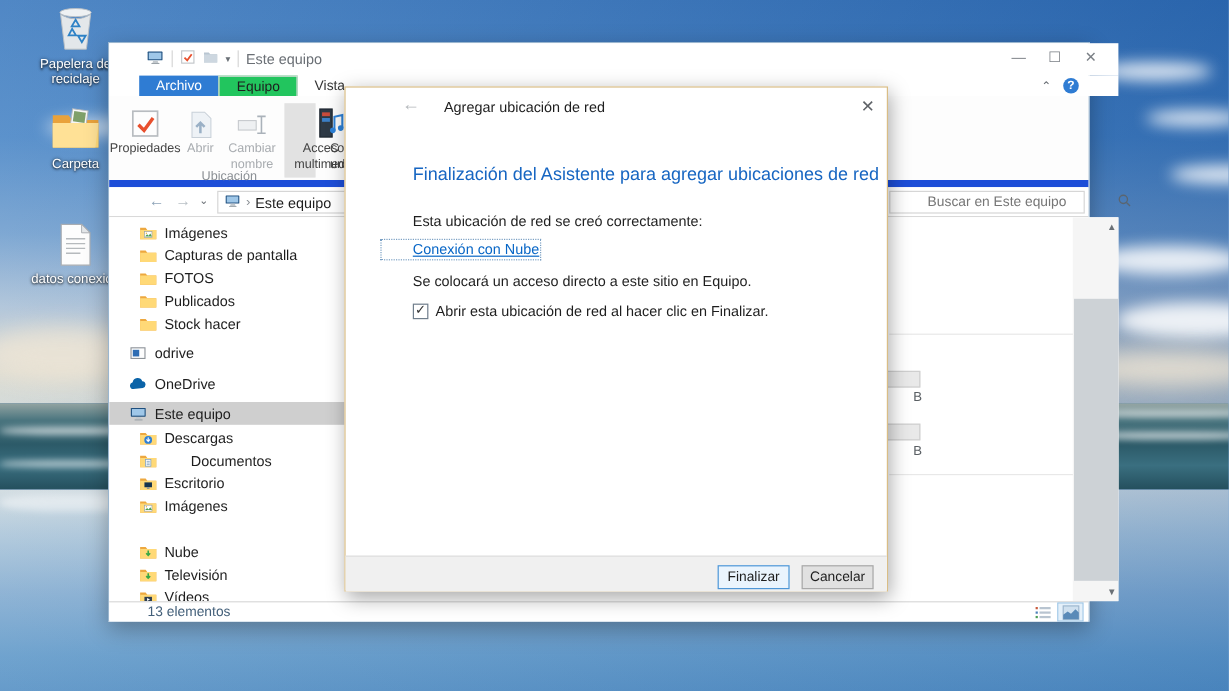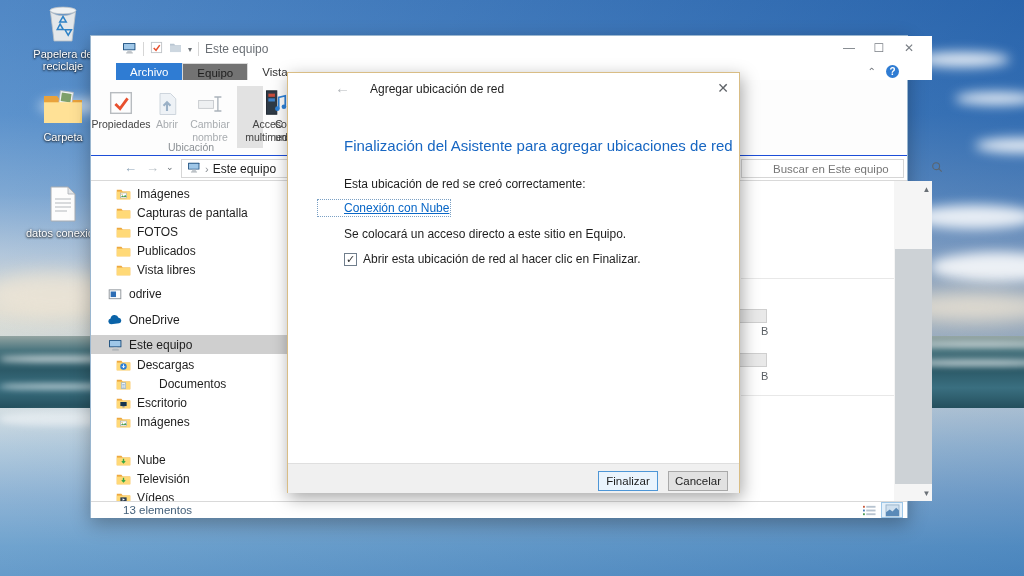--- a/index.html
+++ b/index.html
@@ -32,26 +32,26 @@
     box-shadow:0 6px 18px rgba(0,0,0,.30);z-index:1;box-sizing:border-box;}
   .titlebar{left:0;top:0;width:100%;height:27px;background:#fff;}
   .qat{left:6px;top:5px;display:flex;align-items:center;gap:6px;height:16px;}
   .qsep{width:1px;height:14px;background:#d6d6d6;}
   .wtitle{color:#6a6f75;font-size:12px;}
   .caps{right:8px;top:0;display:flex;}
   .cap{width:30px;height:24px;display:flex;align-items:center;justify-content:center;color:#7a7f85;font-size:12px;}
   .tabrow{left:0;top:27px;width:100%;height:17px;background:#fff;display:flex;align-items:stretch;}
   .tab{padding:1px 14px 0;display:flex;align-items:center;font-size:11.5px;color:#333;}
   .tab.file{background:#2f7cd3;color:#fff;}
-  .tab.active{background:#737373;border:1px solid #dadada;border-bottom:none;color:#1e1e1e;}
+  .tab.active{background:#22c55e;border:1px solid #dadada;border-bottom:none;color:#1e1e1e;}
   .ribhelp{right:8px;top:29px;display:flex;gap:10px;align-items:center;}
   .chev{color:#6a6f75;font-size:10px;}
   .qmark{width:13px;height:13px;border-radius:50%;background:#2f7cd3;color:#fff;font-size:10px;
     display:flex;align-items:center;justify-content:center;font-weight:bold;}
-  .ribbon{left:0;top:44px;width:100%;height:76px;background:#fdfdfd;border-bottom:1px solid #1d4ed8;box-sizing:border-box;text-decoration:underline;}
+  .ribbon{left:0;top:44px;width:100%;height:76px;background:#fdfdfd;border-bottom:6px solid #1d4ed8;box-sizing:border-box;text-decoration:underline;}
   .rbtn{position:absolute;top:4px;display:flex;flex-direction:column;align-items:center;width:52px;}
   .rbtn .ric{height:34px;display:flex;align-items:flex-end;justify-content:center;}
   .rbtn .rl{font-size:10.5px;line-height:12.5px;color:#444;text-align:center;}
   .rbtn.disabled .rl{color:#a8acb0;}
   .gsep{top:6px;width:1px;height:62px;background:#e2e2e2;}
   .glabel{top:61px;font-size:10.5px;color:#8a8f94;}
   .caret{font-size:8px;color:#444;}
   .addrrow{left:0;top:120px;width:100%;height:25px;background:#fff;border-bottom:1px solid #d9d9d9;box-sizing:border-box;}
   .navic{top:4px;font-size:13px;}
   .field{box-sizing:border-box;border:1px solid #d6d6d6;background:#fff;height:19px;top:3px;display:flex;align-items:center;}
@@ -300,21 +300,21 @@
             </span>
             <span>Publicados</span>
           </div>
           <div class="sb-row" style="top: 79px;">
             <span class="sb-ic" style="margin-left: 24px;">
               <svg viewBox="0 0 16 13" width="15" height="12">
                 <path d="M.7 2h5l1.5 1.9h8.1v8.4H.7z" fill="#eda83f"></path>
                 <path d="M.7 3.9h14.6v8.4H.7z" fill="#ffd977"></path>
               </svg>
             </span>
-            <span>Vista libres</span>
+            <span>Stock hacer</span>
           </div>
           <div class="sb-row" style="top: 103px;">
             <span class="sb-ic" style="margin-left: 16px;">
               <svg viewBox="0 0 14 13" width="14" height="12">
                 <rect x="0.7" y="2" width="12.6" height="9.6" fill="#fdfdfd" stroke="#8d9399" stroke-width="1"></rect>
                 <rect x="2.3" y="3.8" width="5.8" height="6" fill="#2e6db4"></rect>
               </svg>
             </span>
             <span>odrive</span>
           </div>

